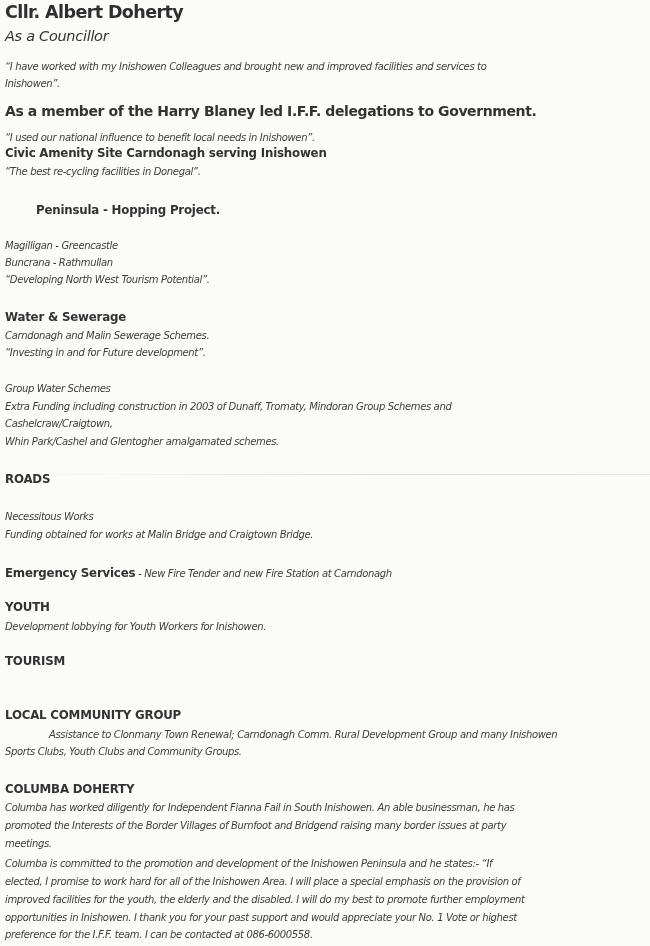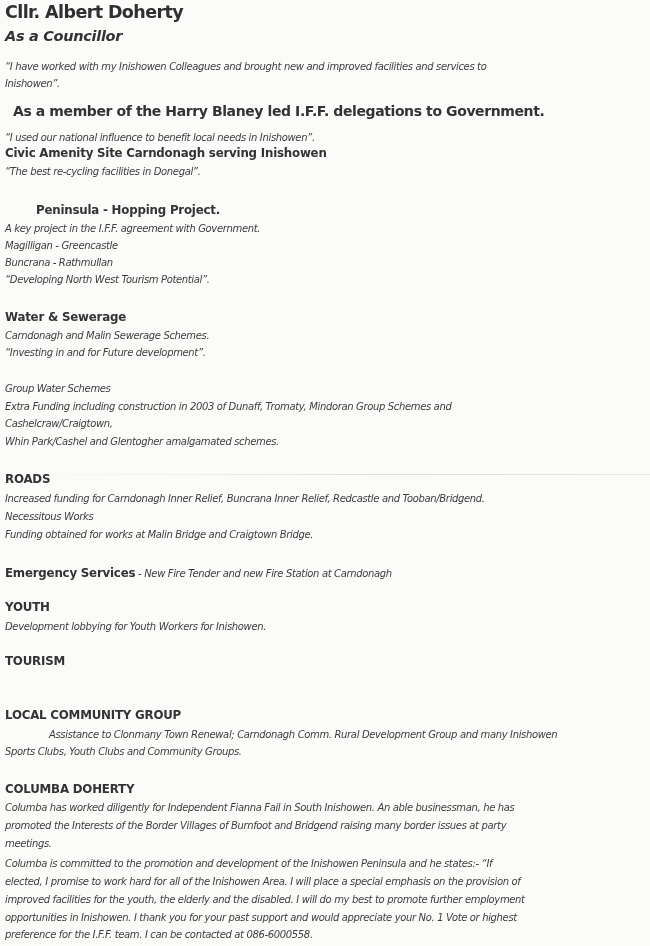--- a/index.html
+++ b/index.html
@@ -32,32 +32,31 @@
       white-space: nowrap;
     }
     .title {
       font-family: "DejaVu Sans", sans-serif;
       font-weight: bold;
       font-size: 17.5px;
       color: #2f2f2f;
       letter-spacing: -0.6px;
     }
     .subtitle {
-      font-weight: bold;
+      font-weight: normal;
       font-style: italic;
       font-size: 14.5px;
       color: #333;
       letter-spacing: -0.3px;
     }
     .h2 {
       font-weight: bold;
       font-size: 14px;
       color: #333;
       letter-spacing: -0.4px;
-      margin-left: 8px;
     }
     .h3 {
       font-weight: bold;
       font-size: 11.8px;
       color: #333;
       letter-spacing: -0.2px;
     }
     .body {
       font-size: 10px;
       color: #3d3d3d;
@@ -78,36 +77,34 @@
   <div class="abs body" style="top:58px;">“I have worked with my Inishowen Colleagues and brought new and improved facilities and services to</div>
   <div class="abs body" style="top:75px;">Inishowen”.</div>
 
   <div class="abs h2" style="top:103px;">As a member of the Harry Blaney led I.F.F. delegations to Government.</div>
   <div class="abs body" style="top:129px;">“I used our national influence to benefit local needs in Inishowen”.</div>
 
   <div class="abs h3" style="top:146px;">Civic Amenity Site Carndonagh serving Inishowen</div>
   <div class="abs body" style="top:163px;">“The best re-cycling facilities in Donegal”.</div>
 
   <div class="abs h3" style="top:203px;margin-left:31px;">Peninsula - Hopping Project.</div>
-  <div class="abs body" style="top:220px;">A key project in the I.F.F. agreement with Government.</div>
   <div class="abs body" style="top:237px;">Magilligan - Greencastle</div>
   <div class="abs body" style="top:254px;">Buncrana - Rathmullan</div>
   <div class="abs body" style="top:271px;">“Developing North West Tourism Potential”.</div>
 
   <div class="abs h3" style="top:310px;">Water &amp; Sewerage</div>
   <div class="abs body" style="top:327px;">Carndonagh and Malin Sewerage Schemes.</div>
   <div class="abs body" style="top:344px;">“Investing in and for Future development”.</div>
 
   <div class="abs body" style="top:380px;">Group Water Schemes</div>
   <div class="abs body" style="top:398px;">Extra Funding including construction in 2003 of Dunaff, Tromaty, Mindoran Group Schemes and</div>
   <div class="abs body" style="top:415px;">Cashelcraw/Craigtown,</div>
   <div class="abs body" style="top:433px;">Whin Park/Cashel and Glentogher amalgamated schemes.</div>
 
   <div class="abs h3" style="top:472px;">ROADS</div>
-  <div class="abs body" style="top:490px;">Increased funding for Carndonagh Inner Relief, Buncrana Inner Relief, Redcastle and Tooban/Bridgend.</div>
   <div class="abs body" style="top:508px;">Necessitous Works</div>
   <div class="abs body" style="top:526px;">Funding obtained for works at Malin Bridge and Craigtown Bridge.</div>
 
   <div class="abs" style="top:562px;">
     <span class="h3">Emergency Services</span><span class="body"> - New Fire Tender and new Fire Station at Carndonagh</span>
   </div>
 
   <div class="abs h3" style="top:600px;">YOUTH</div>
   <div class="abs body" style="top:618px;">Development lobbying for Youth Workers for Inishowen.</div>
 

